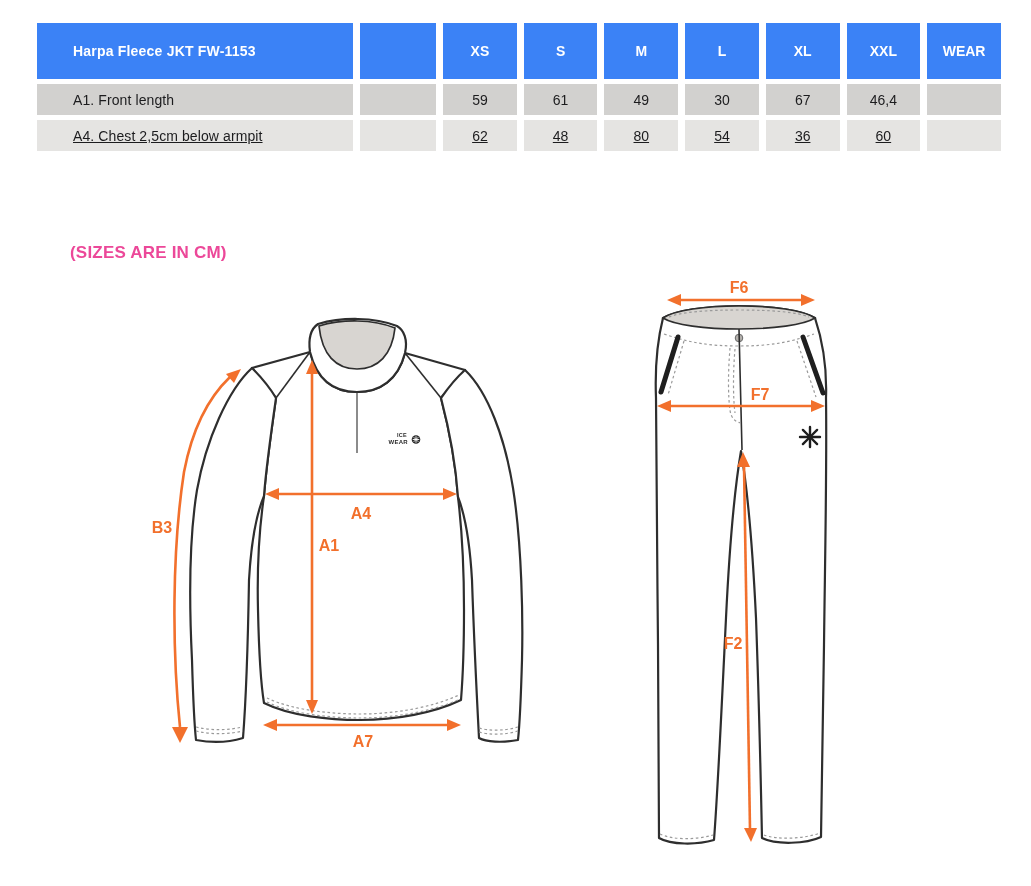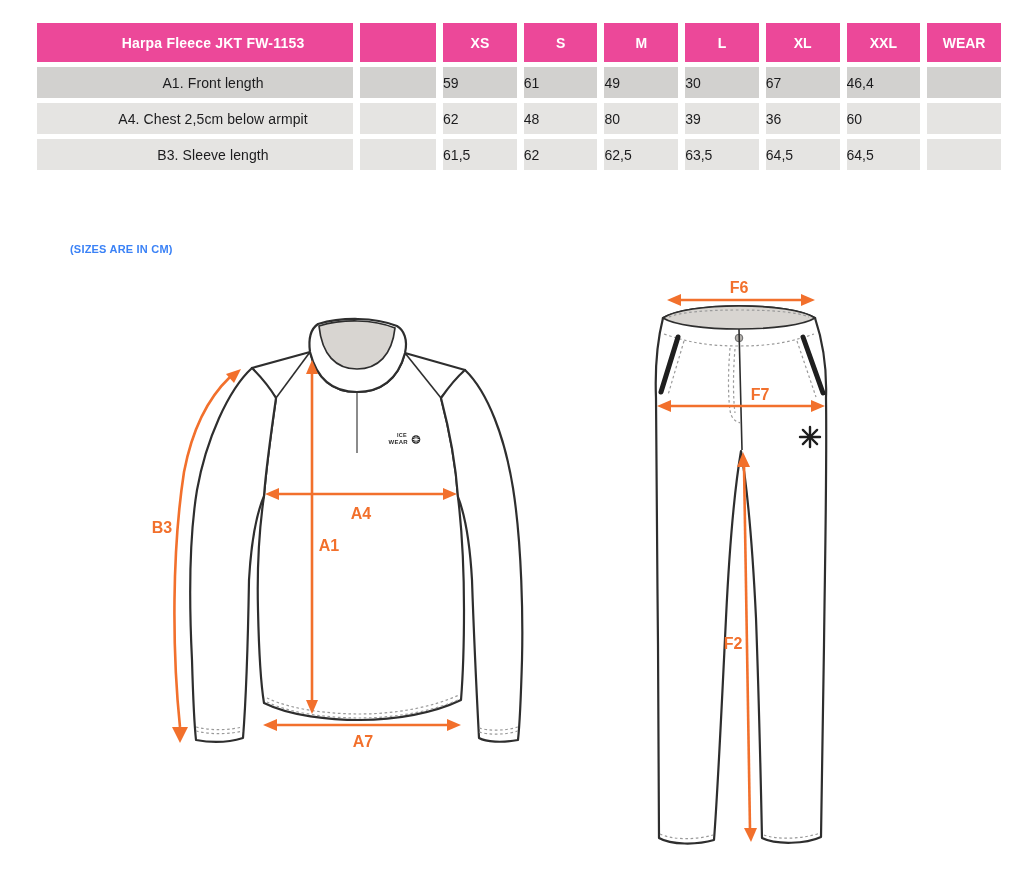--- a/index.html
+++ b/index.html
@@ -13,33 +13,33 @@
   table.size-chart {
     position:absolute; left:30px; top:18px; width:978px;
     border-collapse:separate; border-spacing:7px 5px;
     table-layout:fixed;
   }
   table.size-chart th, table.size-chart td {
     font-size:14px; color:#1c1c1e; vertical-align:middle;
     overflow:hidden; white-space:nowrap;
   }
   table.size-chart thead th {
-    background:#ec4899; color:#ffffff; height:39px; font-weight:bold;text-align:center;
+    background:#3b82f6; color:#ffffff; height:56px; font-weight:bold;
   }
   th.cell-title { text-align:left; padding-left:36px; font-size:15px; letter-spacing:.2px; }
   th.cell-size  { text-align:center; font-size:14px;margin-top:30px; }
-  tbody td { height:31px; text-align:left; }
-  td.cell-label { text-align:center; padding-left:36px; letter-spacing:.1px; }
+  tbody td { height:31px; text-align:center; }
+  td.cell-label { text-align:left; padding-left:36px; letter-spacing:.1px; }
   tr.row-dark  td { background:#D2D1CF; }
-  tr.row-light td { background:#E5E4E2; }
+  tr.row-light td { background:#E5E4E2;text-decoration:underline; }
 
   
   .unit-note {
     position:absolute; left:70px; top:243px;
-    font-size:11px; font-weight:bold; letter-spacing:.2px; color:#3b82f6;
+    font-size:17px; font-weight:bold; letter-spacing:.2px; color:#ec4899;
   }
 
   
   svg.diagrams { position:absolute; left:0; top:0; width:1031px; height:886px; }
   .garment      { fill:#ffffff; stroke:#2E2E2E; stroke-width:2.2; stroke-linejoin:round; }
   .seam         { fill:none; stroke:#2E2E2E; stroke-width:1.6; stroke-linejoin:round; }
   .grayfill     { fill:#D8D5D1; stroke:#2E2E2E; stroke-width:1.7; }
   .stitch       { fill:none; stroke:#9a9a9a; stroke-width:1.2; stroke-dasharray:2.6 2.6; }
   .zip          { fill:none; stroke:#5a5a5a; stroke-width:1.4; }
   .pocket-slash { fill:none; stroke:#1f1f1f; stroke-width:5; stroke-linecap:round; }
@@ -93,34 +93,23 @@
         <td>67</td>
         <td>46,4</td>
         <td></td>
       </tr>
       <tr class="row-light">
         <td class="cell-label">A4. Chest 2,5cm below armpit</td>
         <td></td>
         <td>62</td>
         <td>48</td>
         <td>80</td>
-        <td>39</td>
+        <td>54</td>
         <td>36</td>
         <td>60</td>
-        <td></td>
-      </tr>
-      <tr class="row-light">
-        <td class="cell-label">B3. Sleeve length</td>
-        <td></td>
-        <td>61,5</td>
-        <td>62</td>
-        <td>62,5</td>
-        <td>63,5</td>
-        <td>64,5</td>
-        <td>64,5</td>
         <td></td>
       </tr>
     </tbody>
   </table>
 
   <div class="unit-note">(SIZES ARE IN CM)</div>
 
   <svg class="diagrams" viewBox="0 0 1031 886">
 
     <g>

